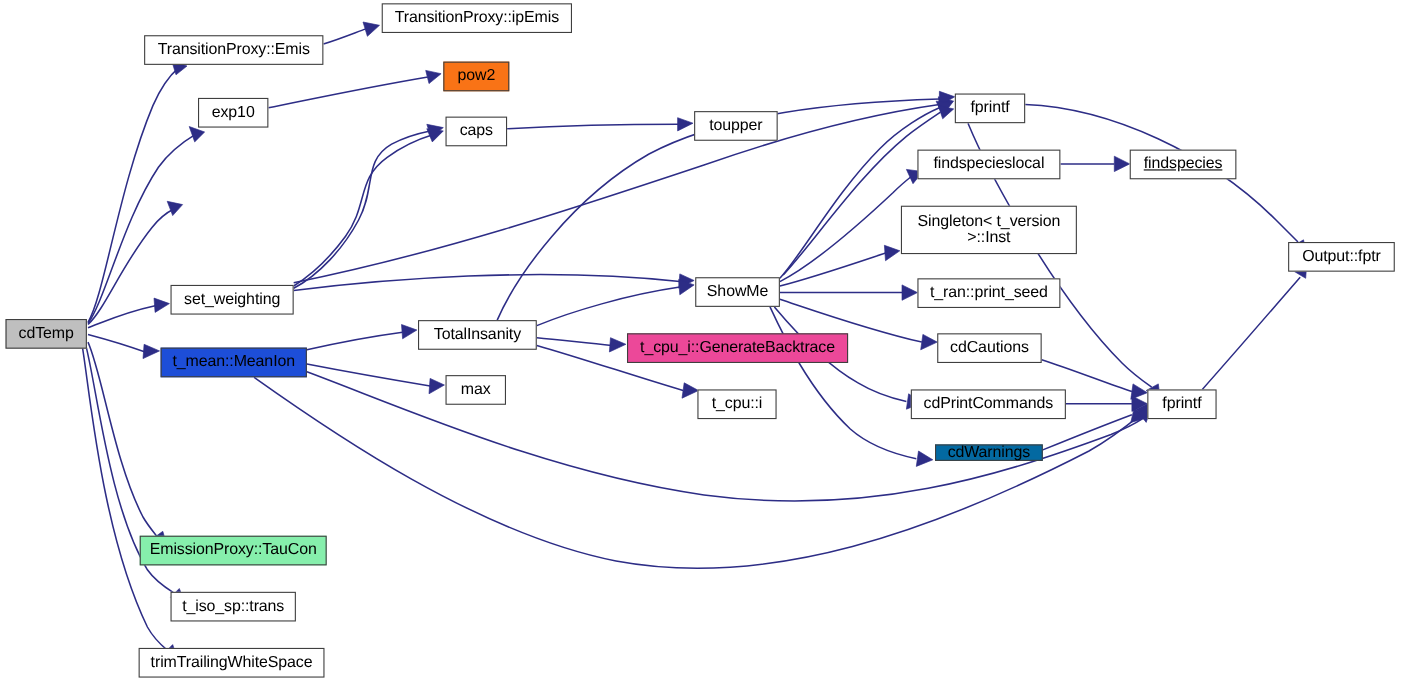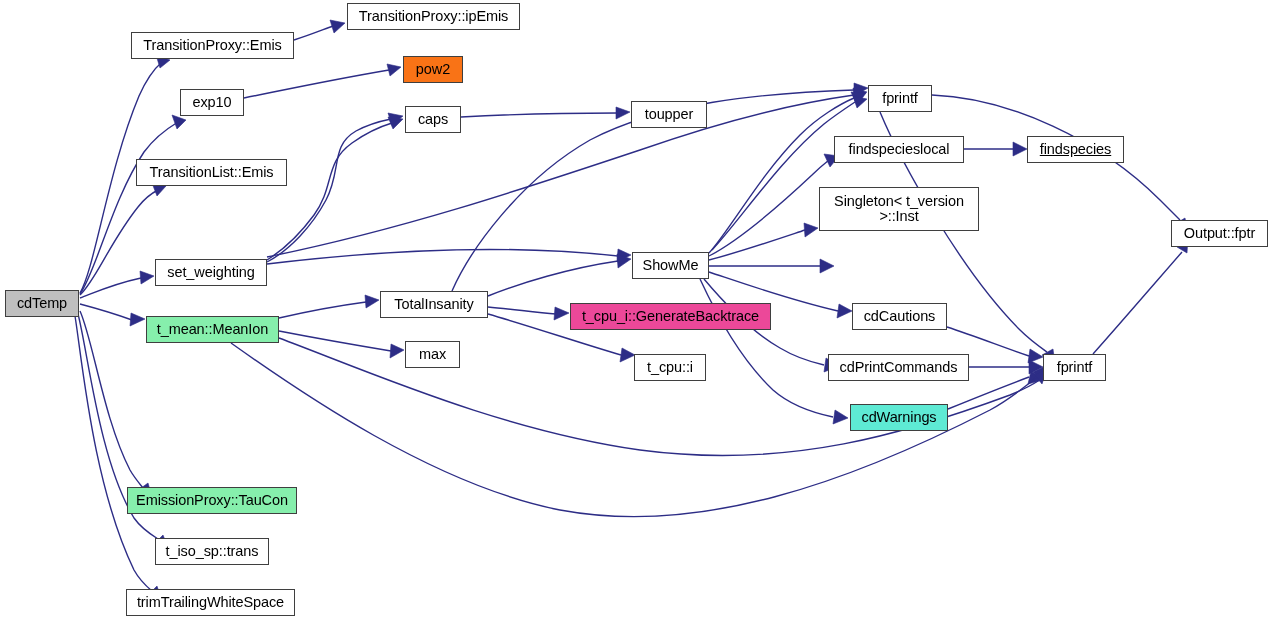--- a/index.html
+++ b/index.html
@@ -138,34 +138,34 @@
       <path class="edge-path" d="M279,338 C370,372 500,430 640,450 C790,470 910,432 1010,395 C1022,390 1032,385 1038,381" stroke="#2d2d86"></path>
       <path class="edge-head" d="M1035,375 L1047,369 L1042,384 Z" fill="#2d2d86"></path>
     </svg>
 <div class="node current" style="left: 5px; top: 290px; width: 74px; height: 27px; border-color: rgb(63, 63, 63); background: rgb(191, 191, 191);">cdTemp</div>
     <div class="node" style="left: 347px; top: 3px; width: 173px; height: 27px; border-color: rgb(63, 63, 63); background: rgb(255, 255, 255);">TransitionProxy::ipEmis</div>
     <div class="node" style="left: 131px; top: 32px; width: 163px; height: 27px; border-color: rgb(63, 63, 63); background: rgb(255, 255, 255);">TransitionProxy::Emis</div>
     <div class="node" style="left: 403px; top: 56px; width: 60px; height: 27px; border-color: rgb(63, 63, 63); background: #f97316;">pow2</div>
     <div class="node" style="left: 180px; top: 89px; width: 64px; height: 27px; border-color: rgb(63, 63, 63); background: rgb(255, 255, 255);">exp10</div>
     <div class="node" style="left: 405px; top: 106px; width: 56px; height: 27px; border-color: rgb(63, 63, 63); background: rgb(255, 255, 255);">caps</div>
     <div class="node" style="left: 631px; top: 101px; width: 76px; height: 27px; border-color: rgb(63, 63, 63); background: rgb(255, 255, 255);">toupper</div>
-    <div class="node" style="left: 136px; top: 159px; width: 151px; height: 27px; border-color: rgb(63, 63, 63); background: rgb(255, 255, 255);">TransitionList::Emis</div>
     <div class="node" style="left: 155px; top: 259px; width: 112px; height: 27px; border-color: rgb(63, 63, 63); background: rgb(255, 255, 255);">set_weighting</div>
-    <div class="node" style="left: 146px; top: 316px; width: 133px; height: 27px; border-color: rgb(63, 63, 63); background: #86efac;">t_mean::MeanIon</div>
+    <div class="node" style="left: 146px; top: 316px; width: 133px; height: 27px; border-color: rgb(63, 63, 63); background: #1d4ed8;">t_mean::MeanIon</div>
     <div class="node" style="left: 405px; top: 341px; width: 55px; height: 27px; border-color: rgb(63, 63, 63); background: rgb(255, 255, 255);">max</div>
     <div class="node" style="left: 380px; top: 291px; width: 108px; height: 27px; border-color: rgb(63, 63, 63); background: rgb(255, 255, 255);">TotalInsanity</div>
     <div class="node" style="left: 570px; top: 303px; width: 201px; height: 27px; border-color: rgb(63, 63, 63); background: #ec4899;">t_cpu_i::GenerateBacktrace</div>
     <div class="node" style="left: 634px; top: 354px; width: 72px; height: 27px; border-color: rgb(63, 63, 63); background: rgb(255, 255, 255);">t_cpu::i</div>
     <div class="node" style="left: 632px; top: 252px; width: 77px; height: 27px; border-color: rgb(63, 63, 63); background: rgb(255, 255, 255);">ShowMe</div>
     <div class="node" style="left: 868px; top: 85px; width: 64px; height: 27px; border-color: rgb(63, 63, 63); background: rgb(255, 255, 255);">fprintf</div>
     <div class="node" style="left: 834px; top: 136px; width: 130px; height: 27px; border-color: rgb(63, 63, 63); background: rgb(255, 255, 255);">findspecieslocal</div>
     <div class="node" style="left: 1027px; top: 136px; width: 97px; height: 27px; border-color: rgb(63, 63, 63); background: rgb(255, 255, 255); text-decoration: underline;">findspecies</div>
     <div class="node" style="left: 819px; top: 187px; width: 160px; height: 44px; border-color: rgb(63, 63, 63); background: rgb(255, 255, 255);">Singleton&lt; t_version
 &gt;::Inst</div>
+    <div class="node" style="left: 834px; top: 253px; width: 130px; height: 27px; border-color: rgb(63, 63, 63); background: rgb(255, 255, 255);">t_ran::print_seed</div>
     <div class="node" style="left: 852px; top: 303px; width: 95px; height: 27px; border-color: rgb(63, 63, 63); background: rgb(255, 255, 255);">cdCautions</div>
     <div class="node" style="left: 828px; top: 354px; width: 141px; height: 27px; border-color: rgb(63, 63, 63); background: rgb(255, 255, 255);">cdPrintCommands</div>
-    <div class="node" style="left: 850px; top: 404px; width: 98px; height: 27px; border-color: rgb(63, 63, 63); background: #5eead4;">cdWarnings</div>
+    <div class="node" style="left: 850px; top: 404px; width: 98px; height: 15px; border-color: rgb(63, 63, 63); background: #0369a1;">cdWarnings</div>
     <div class="node" style="left: 1043px; top: 354px; width: 63px; height: 27px; border-color: rgb(63, 63, 63); background: rgb(255, 255, 255);">fprintf</div>
     <div class="node" style="left: 1171px; top: 220px; width: 97px; height: 27px; border-color: rgb(63, 63, 63); background: rgb(255, 255, 255);">Output::fptr</div>
     <div class="node" style="left: 127px; top: 487px; width: 170px; height: 27px; border-color: rgb(63, 63, 63); background: #86efac;">EmissionProxy::TauCon</div>
     <div class="node" style="left: 155px; top: 538px; width: 114px; height: 27px; border-color: rgb(63, 63, 63); background: rgb(255, 255, 255);">t_iso_sp::trans</div>
     <div class="node" style="left: 126px; top: 589px; width: 169px; height: 27px; border-color: rgb(63, 63, 63); background: rgb(255, 255, 255);">trimTrailingWhiteSpace</div>
   </div>
 
 </body></html>

